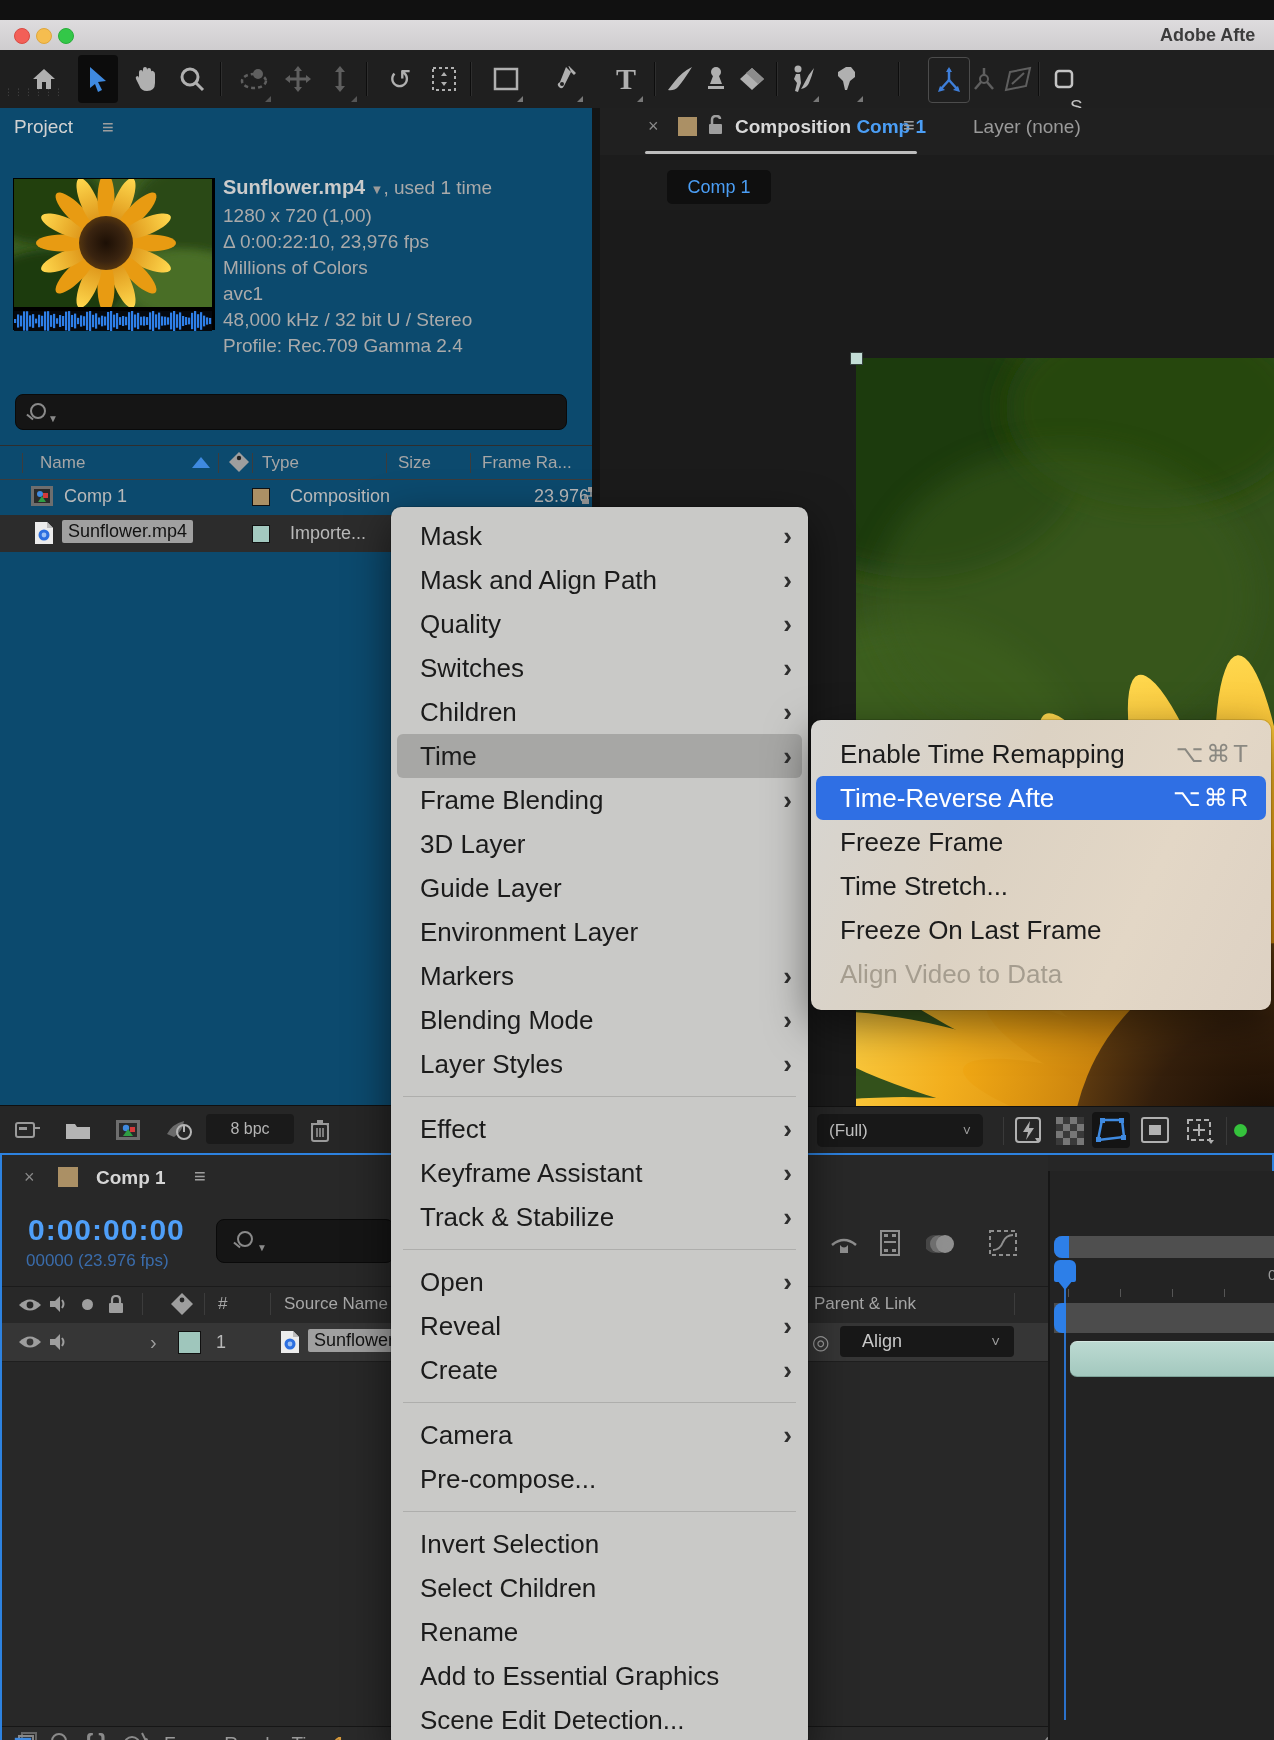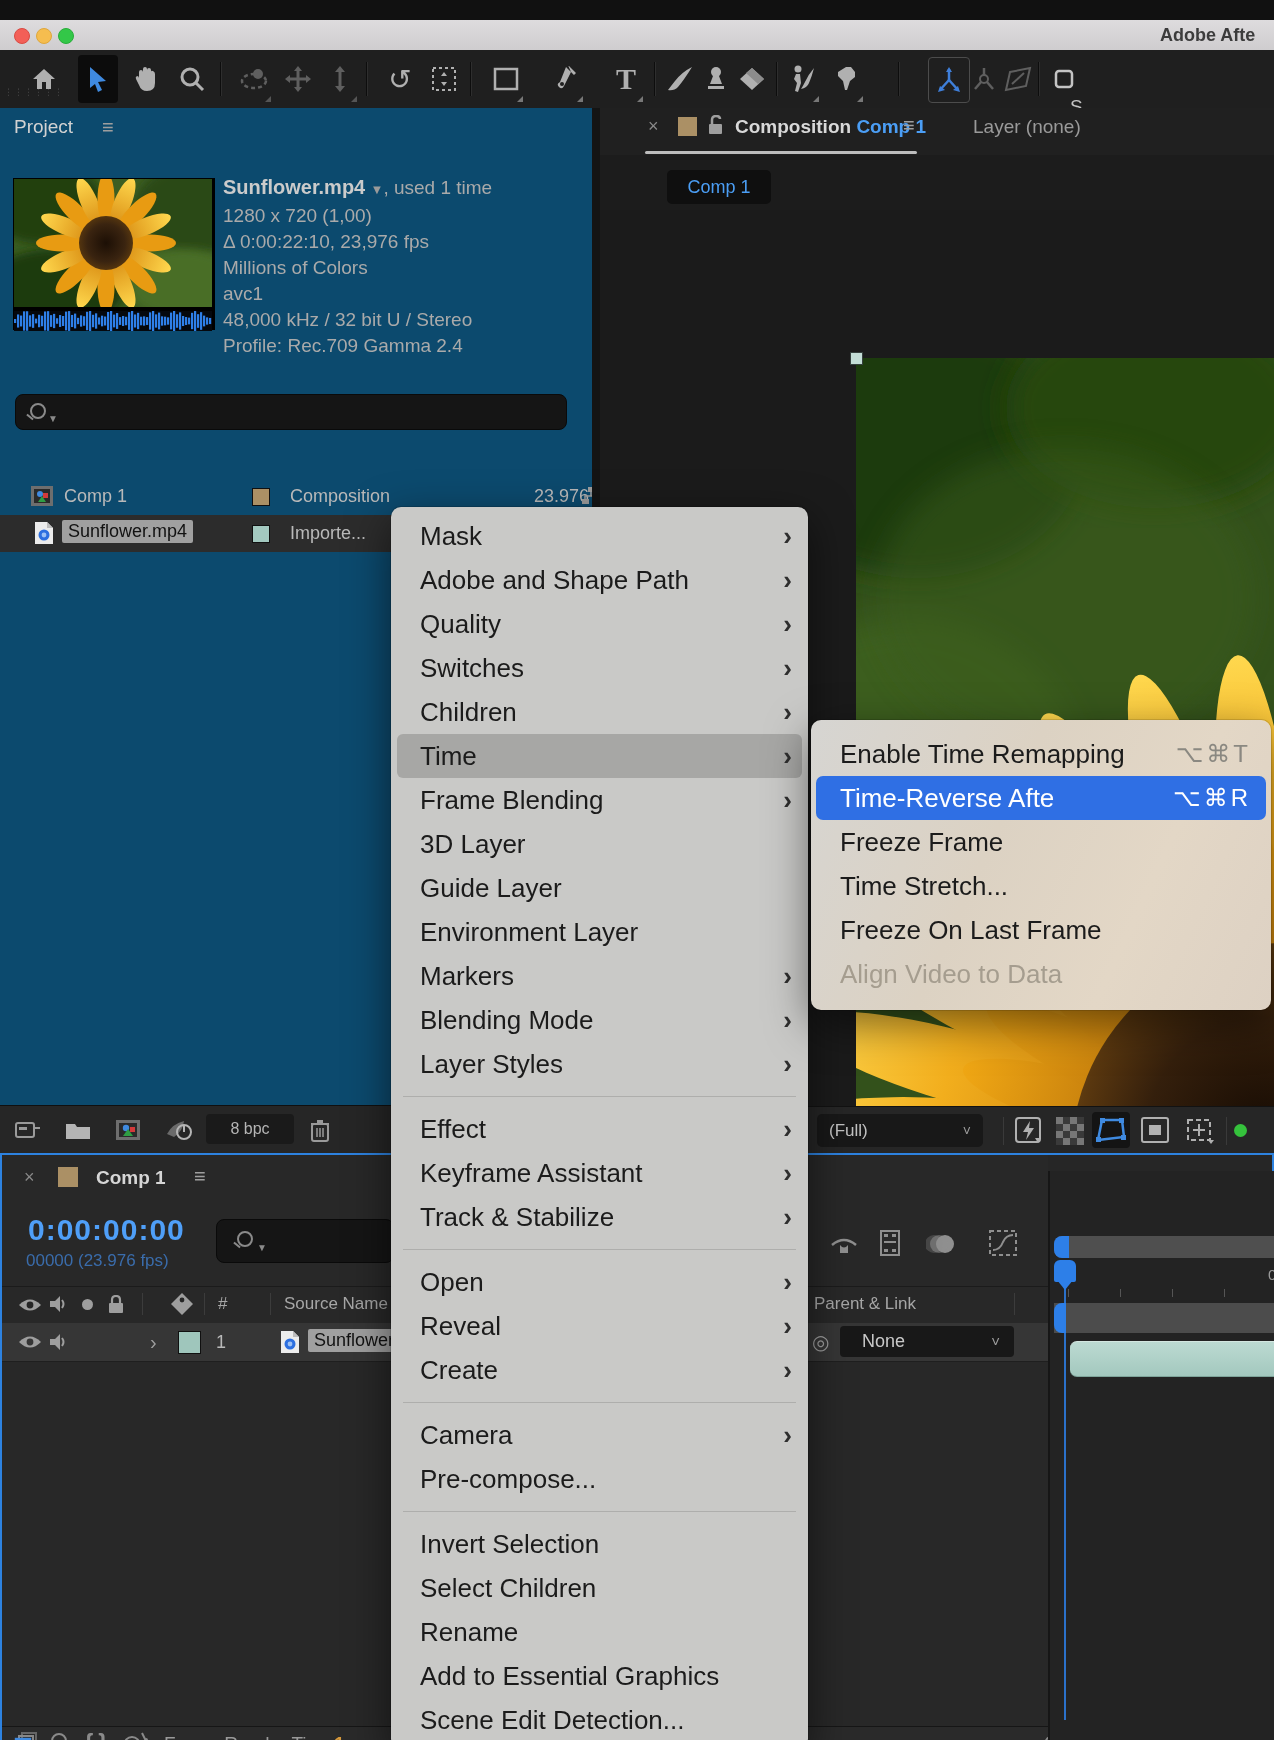--- a/index.html
+++ b/index.html
@@ -365,20 +365,38 @@
         </div>
     </div>
 
     <div class="abs searchbox" style="left:15px;top:286px;width:550px;height:34px">
       <div class="abs" style="left:14px;top:8px">
           <div class="mag"></div>
         </div>
       <div class="abs" style="left:32px;top:18px;color:#8a8a8a;font-size:10px">▼</div>
     </div>
 
+    <div class="abs" style="left:0;top:337px;width:592px;height:33px;border-bottom:1px solid #3c3c3c;border-top:1px solid #2e2e2e">
+      <div class="vline" style="left:22px;top:7px;height:20px"></div>
+      <div class="abs hdr" style="left:40px;top:7px">Name</div>
+      <div class="abs" style="left:192px;top:11px;width:0;height:0;border-left:9px solid transparent;border-right:9px solid transparent;border-bottom:11px solid #3f8ae0"></div>
+      <div class="vline" style="left:218px;top:7px;height:20px"></div>
+      <div class="abs" style="left:228px;top:5px">
+        <svg width="22" height="22">
+            <path d="M11,1 L21,11 L11,21 L1,11Z" fill="#9e9e9e"></path>
+            <circle cx="11" cy="7" r="2.2" fill="#222"></circle>
+          </svg>
+      </div>
+      <div class="vline" style="left:252px;top:7px;height:20px"></div>
+      <div class="abs hdr" style="left:262px;top:7px">Type</div>
+      <div class="vline" style="left:386px;top:7px;height:20px"></div>
+      <div class="abs hdr" style="left:398px;top:7px">Size</div>
+      <div class="vline" style="left:470px;top:7px;height:20px"></div>
+      <div class="abs hdr" style="left:482px;top:7px">Frame Ra...</div>
+    </div>
 
     <div class="abs" style="left:0;top:370px;width:592px;height:37px">
       <div class="abs" style="left:30px;top:7px">
         <svg width="24" height="22">
             <rect x="1" y="1" width="22" height="20" fill="#6e6e6e"></rect>
             <rect x="4" y="4" width="16" height="14" fill="#2a2a2a"></rect>
             <circle cx="10" cy="9" r="3" fill="#3f8ae0"></circle>
             <path d="M8,17 L12,11 L16,17Z" fill="#2f9e44"></path>
             <rect x="13" y="8" width="5" height="5" fill="#d43a3a"></rect>
           </svg>
@@ -708,21 +726,21 @@
           <svg width="20" height="24">
               <path d="M1,1 L13,1 L19,7 L19,23 L1,23Z" fill="#ececec"></path>
               <path d="M13,1 L13,7 L19,7Z" fill="#bdbdbd"></path>
               <circle cx="10" cy="14" r="5.5" fill="#2c6fe0"></circle>
               <circle cx="10" cy="14" r="2.4" fill="#9cc1f5"></circle>
             </svg>
         </div>
         <div class="abs selname" style="left:306px;top:6px;max-width:250px;overflow:hidden;white-space:nowrap">Sunflower.mp4</div>
         <div class="abs" style="left:810px;top:7px;color:#9e9e9e;font-size:20px">◎</div>
         <div class="nonedd">
-          <span>None</span>
+          <span>Align</span>
           <span class="chev" style="margin-left:auto;margin-right:14px">˅</span>
         </div>
       </div>
 
       <div class="tfooter">
         <div class="abs" style="left:12px;top:4px">
           <svg width="26" height="26">
               <rect x="8" y="2" width="14" height="14" fill="none" stroke="#666" stroke-width="2"></rect>
               <rect x="5" y="5" width="14" height="14" fill="none" stroke="#888" stroke-width="2"></rect>
               <rect x="2" y="8" width="14" height="14" fill="#262626" stroke="#3f8ae0" stroke-width="2.4"></rect>
@@ -783,21 +801,21 @@
     <div class="pin"></div>
     <div class="playline"></div>
   </div>
 
   <div class="abs ctxmenu" id="ctx">
       <div class="mi">
         <span>Mask</span>
         <span class="arrow">›</span>
       </div>
       <div class="mi">
-        <span>Adobe and Shape Path</span>
+        <span>Mask and Align Path</span>
         <span class="arrow">›</span>
       </div>
       <div class="mi">
         <span>Quality</span>
         <span class="arrow">›</span>
       </div>
       <div class="mi">
         <span>Switches</span>
         <span class="arrow">›</span>
       </div>

